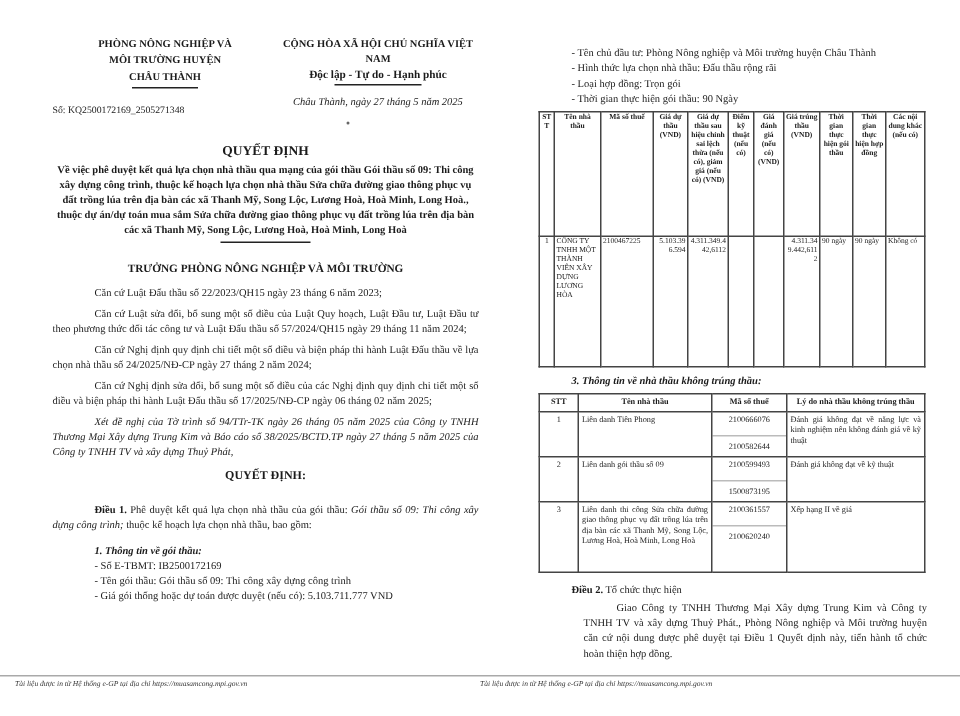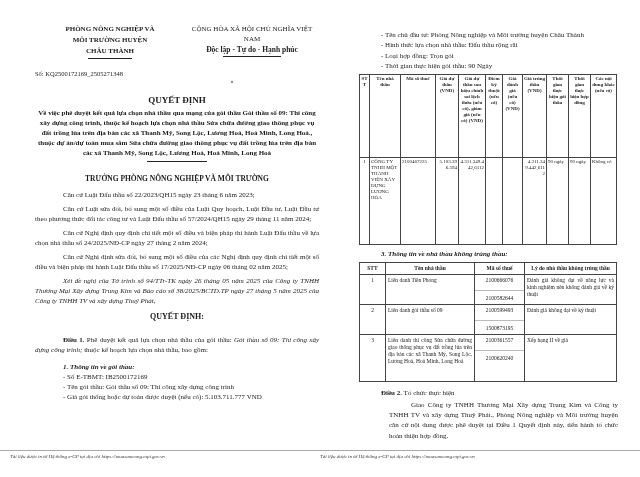--- a/index.html
+++ b/index.html
@@ -11,21 +11,21 @@
   .page { position:absolute; }
   .page1 { left:35px; top:24px; width:284px; font-size:7px; line-height:10px; }
   .page2 { left:359px; top:30px; width:259px; font-size:7px; line-height:10.3px; }
 
   .hdr { display:flex; }
   .org { width:150px; text-align:center; font-weight:bold; font-size:7px; line-height:11px; }
   .nat { flex:1; text-align:center; }
   .org-rule { width:44px; border-top:1px solid #222; margin:1px auto 0; }
   .nat-rule { width:58px; border-top:1px solid #222; margin:1px auto 2px; }
   .doc-number { text-align:left; font-size:6.5px; margin-top:9px; font-weight:normal; }
-  .nat-l1 { font-weight:normal; font-size:7px; line-height:10px; }
+  .nat-l1 { font-weight:bold; font-size:7px; line-height:10px; }
   .nat-l2 { font-weight:bold; font-size:7.5px; margin-top:1px; }
   .place-date { font-style:italic; margin-top:6px; }
 
   .title { text-align:center; font-weight:bold; font-size:9px; margin-top:16px; }
   .subject { font-weight:bold; text-align:center; margin-top:3px; line-height:10px; }
   .subject-rule { width:60px; border-top:1px solid #222; margin:3px auto 0; }
   .authority { text-align:center; font-weight:bold; font-size:7.5px; margin-top:12px; }
 
   .recitals { margin-top:6px; }
   .recitals p { margin:0 0 4px 0; text-indent:28px; text-align:justify; }
@@ -83,20 +83,21 @@
       <div>PHÒNG NÔNG NGHIỆP VÀ</div>
       <div>MÔI TRƯỜNG  HUYỆN</div>
       <div>CHÂU THÀNH</div>
       <div class="org-rule"></div>
       <div class="doc-number">Số: KQ2500172169_2505271348</div>
     </div>
     <div class="nat">
       <div class="nat-l1">CỘNG HÒA XÃ HỘI CHỦ NGHĨA VIỆT NAM</div>
       <div class="nat-l2">Độc lập - Tự do - Hạnh phúc</div>
       <div class="nat-rule"></div>
+      <div class="place-date">Châu Thành, ngày 27 tháng 5 năm 2025</div>
     </div>
   </div>
 
   <div class="title">QUYẾT ĐỊNH</div>
   <div class="subject">Về việc phê duyệt kết quả lựa chọn nhà thầu qua mạng của gói thầu Gói thầu số 09: Thi công xây dựng  công trình, thuộc kế hoạch lựa chọn nhà thầu Sửa chữa đường giao thông phục vụ đất trồng lúa trên địa bàn các xã Thanh Mỹ, Song Lộc, Lương Hoà, Hoà Minh, Long Hoà., thuộc dự án/dự toán mua sắm Sửa chữa đường giao thông phục vụ đất trồng lúa trên địa bàn các xã Thanh Mỹ, Song Lộc, Lương Hoà, Hoà Minh, Long Hoà</div>
   <div class="subject-rule"></div>
   <div class="authority">TRƯỞNG PHÒNG NÔNG NGHIỆP VÀ MÔI TRƯỜNG</div>
 
   <div class="recitals">
     <p>Căn cứ Luật Đấu thầu số 22/2023/QH15 ngày 23 tháng 6 năm 2023;</p>

